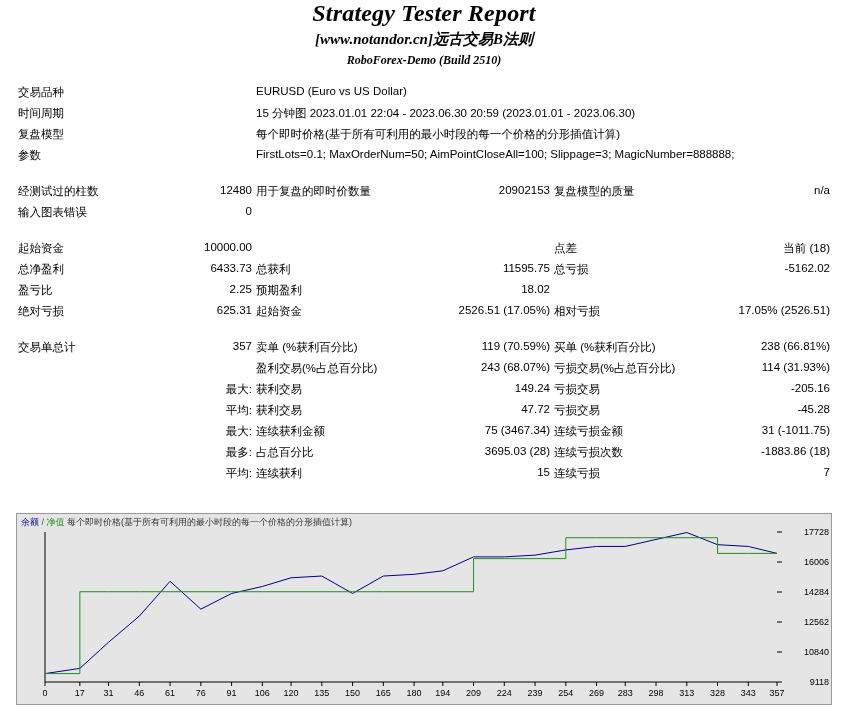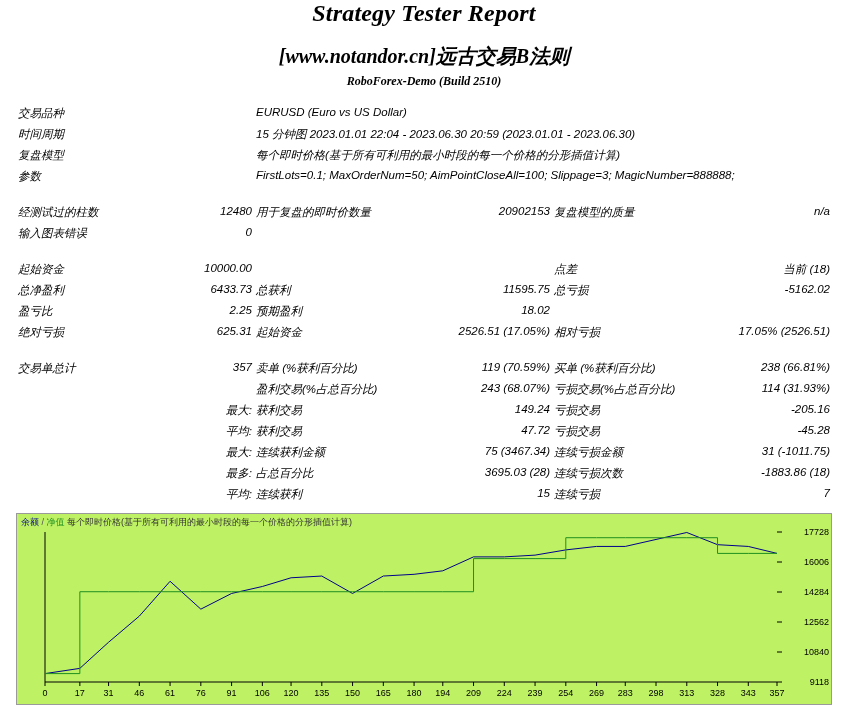--- a/index.html
+++ b/index.html
@@ -25,60 +25,59 @@
     font-family: "Liberation Serif", serif;
     font-weight: bold;
     font-size: 24px;
     font-style: italic;
     letter-spacing: 0.2px;
   }
   .subtitle {
     text-align: center;
     font-family: "Liberation Serif", serif;
     font-weight: bold;
-    font-size: 20px;
+    font-size: 15px;
     font-style: italic;
-    margin-top: 16px;
+    margin-top: 3px;
   }
   .broker {
     text-align: center;
     font-family: "Liberation Serif", serif;
     font-weight: bold;
     font-size: 12px;
     font-style: italic;
     margin-top: 4px;
   }
   table.report {
     width: 816px;
     margin: 14px auto 0 auto;
     border-collapse: collapse;
     font-family: "Liberation Sans", sans-serif;
     font-size: 11.5px;
-    font-style: italic;
   }
   table.report td {
     padding: 3px 2px;
     vertical-align: top;
     white-space: nowrap;
   }
   .lbl { width: 150px; }
   .val-r { text-align: right; width: 80px; padding-right: 10px; }
   .lbl2 { width: 180px; }
   .val-r2 { text-align: right; width: 110px; padding-right: 10px; }
   .lbl3 { width: 150px; }
   .val-r3 { text-align: right; }
   .spacer td { height: 9px; padding: 0; }
   .chart-wrap {
     position: absolute;
     left: 16px;
     top: 513px;
     width: 816px;
     height: 192px;
     border: 1px solid #9a9a9a;
-    background: #bef264;
+    background: #e5e5e5;
     box-sizing: border-box;
   }
   .chart-legend {
     position: absolute;
     left: 4px;
     top: 2px;
     font-family: "Liberation Sans", sans-serif;
     font-size: 9px;
     white-space: nowrap;
   }

